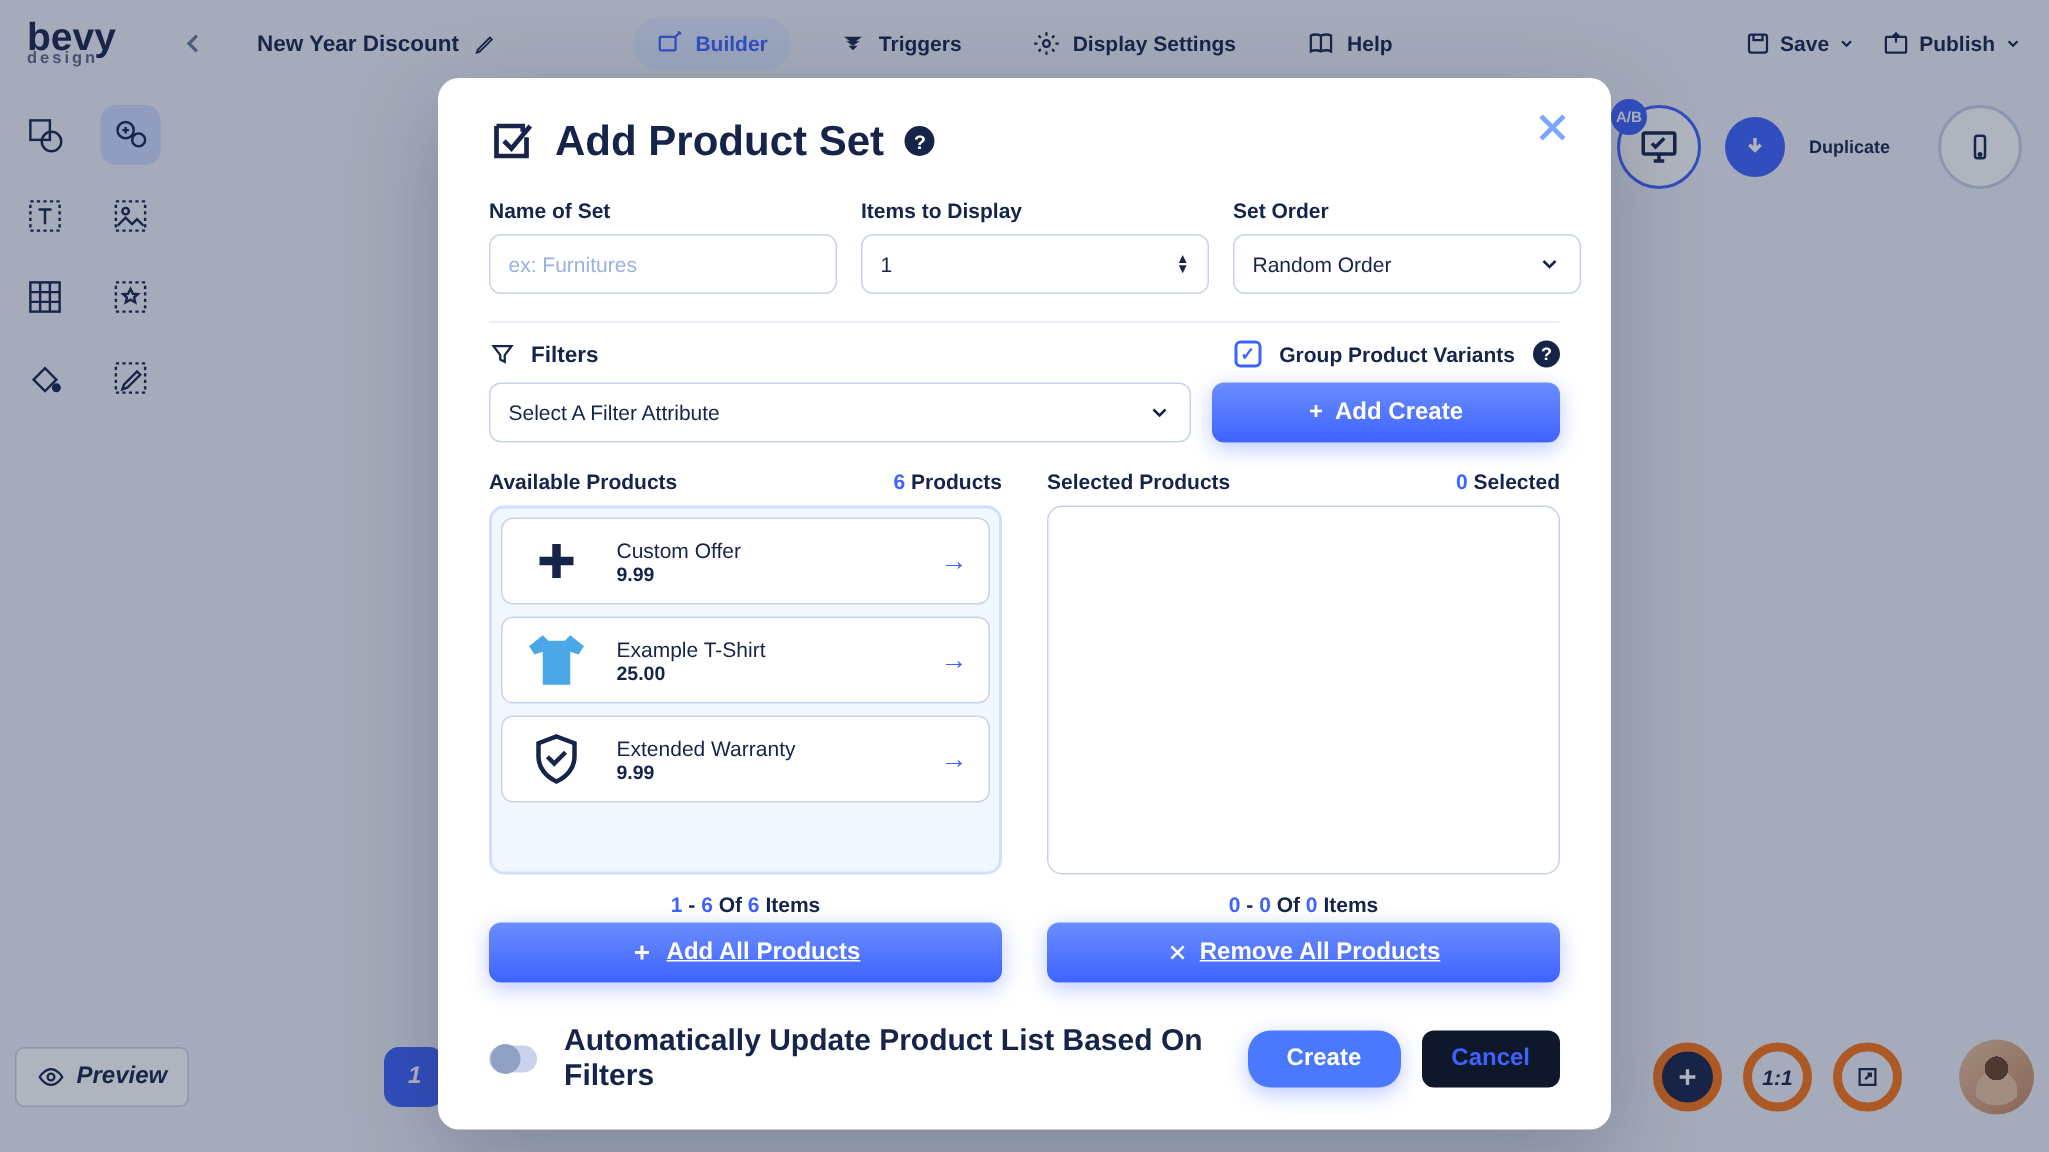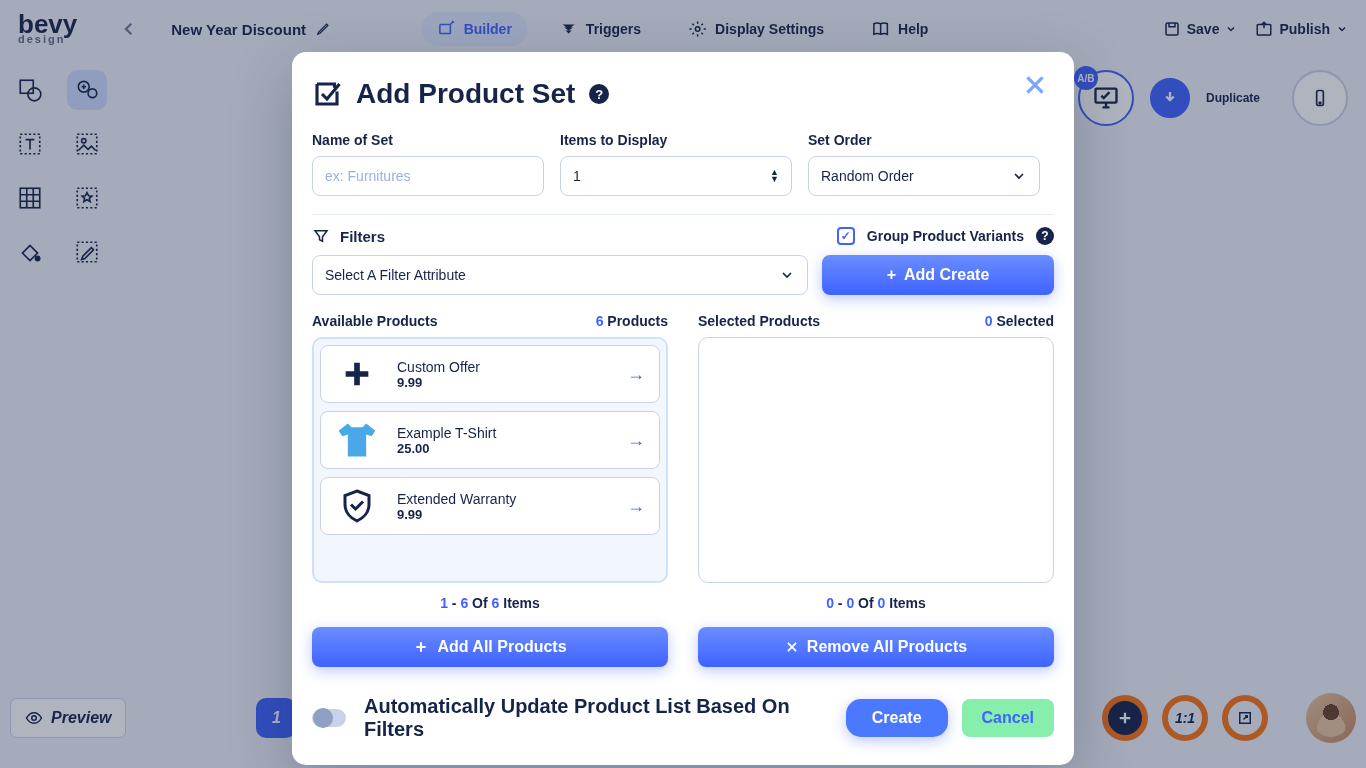--- a/index.html
+++ b/index.html
@@ -6,21 +6,21 @@
 body { width: 1366px; height: 768px; overflow: hidden; background: #eef2f9; position: relative; }
 
 
 .dim { position:absolute; inset:0; background:rgba(30,40,70,0.35); z-index:40; }
 
 
 .header { position:absolute; top:0; left:0; right:0; height:58px; background:#eef2f9; display:flex; align-items:center; padding:0 18px; gap:10px; }
 .logo { font-weight:800; font-size:26px; color:#16244a; line-height:0.8; }
 .logo small { display:block; font-size:11px; font-weight:600; letter-spacing:2px; color:#5a6a8a; }
 .back-chevron { width:24px; height:24px; margin:0 20px 0 30px; display:flex; align-items:center; justify-content:center; color:#6a7a9a; }
-.campaign-name { font-weight:700; color:#16244a; font-size:15px; display:flex; align-items:flex-start; gap:10px; }
+.campaign-name { font-weight:700; color:#16244a; font-size:15px; display:flex; align-items:center; gap:10px; }
 .top-tabs { margin-left:auto; margin-right:auto; display:flex; gap:16px; position:absolute; left:50%; transform:translateX(-50%); }
 .top-tab { display:flex; align-items:center; gap:8px; font-weight:700; color:#16244a; font-size:14px; padding:8px 16px; border-radius:20px; }
 .top-tab.active { background:#dfe8ff; color:#3e63ff; }
 .top-tab svg { width:18px; height:18px; }
 .header-right { margin-left:auto; display:flex; gap:18px; align-items:center; }
 .header-btn { display:flex; align-items:center; gap:6px; font-weight:700; color:#16244a; font-size:14px; }
 
 
 .left-rail { position:absolute; top:70px; left:10px; width:100px; display:grid; grid-template-columns:1fr 1fr; gap:14px; }
 .rail-item { width:40px; height:40px; display:flex; align-items:center; justify-content:center; color:#16244a; border-radius:6px; }
@@ -39,21 +39,21 @@
 .page-pill { width:40px; height:40px; border-radius:10px; background:#3e63ff; color:#fff; font-weight:800; display:flex; align-items:center; justify-content:center; margin-left:130px; border:2px solid #3e63ff; }
 .page-add { width:40px; height:40px; border-radius:10px; border:2px solid #3e63ff; color:#3e63ff; display:flex; align-items:center; justify-content:center; margin-left:14px; font-size:22px; font-weight:900; }
 .q-box { width:24px; height:24px; border:1px solid #8a98ba; border-radius:4px; display:flex; align-items:center; justify-content:center; color:#8a98ba; font-weight:700; margin-left:60px; font-size:13px; align-self:flex-end; margin-bottom:2px; }
 .bottom-tools { margin-left:auto; display:flex; gap:14px; align-items:center; }
 .tool-circle { width:46px; height:46px; border-radius:50%; border:6px solid #f97316; display:flex; align-items:center; justify-content:center; color:#16244a; }
 .tool-circle.filled { background:#16244a; color:#fff; }
 .avatar { width:50px; height:50px; border-radius:50%; background:linear-gradient(135deg,#e8c4a0,#c48860); margin-left:24px; position:relative; overflow:hidden; }
 .avatar::after{ content:''; position:absolute; inset:6px; border-radius:50%; background:radial-gradient(circle at 50% 35%, #6b4028 0 8px, transparent 8px), radial-gradient(circle at 50% 75%, #e8c4a0 0 14px, transparent 14px); }
 
 
-.modal { position:absolute; z-index:50; top:52px; left:50%; transform:translateX(-50%); width:782px; background:#fff; border-radius:14px; padding:26px 20px 24px; box-shadow:0 20px 60px rgba(20,30,60,0.25); }
+.modal { position:absolute; z-index:50; top:52px; left:50%; transform:translateX(-50%); width:782px; background:#fff; border-radius:14px; padding:26px 34px 24px; box-shadow:0 20px 60px rgba(20,30,60,0.25); }
 .modal-title { display:flex; align-items:center; gap:14px; font-size:28px; font-weight:800; color:#16244a; }
 .modal-title .help { width:20px; height:20px; border-radius:50%; background:#16244a; color:#fff; font-size:13px; display:flex; align-items:center; justify-content:center; font-weight:700; }
 .close-x { position:absolute; top:20px; right:26px; color:#7da6ff; font-size:30px; cursor:pointer; }
 
 .form-row { display:flex; gap:16px; margin-top:22px; }
 .form-col { flex:1; display:flex; flex-direction:column; gap:8px; }
 .form-col.small { flex:0 0 232px; }
 .flabel { font-weight:700; color:#16244a; font-size:14px; }
 .finput, .fselect { height:40px; border:1px solid #c8d2ea; border-radius:8px; padding:0 12px; font-size:14px; color:#16244a; display:flex; align-items:center; justify-content:space-between; background:#fff; }
 .finput input { border:none; outline:none; width:100%; font-size:14px; color:#16244a; }
@@ -83,29 +83,29 @@
 .prod-card { background:#fff; border:1px solid #c8d2ea; border-radius:8px; height:58px; display:flex; align-items:center; padding:0 14px; gap:18px; margin-bottom:8px; }
 .prod-thumb { width:44px; height:44px; display:flex; align-items:center; justify-content:center; }
 .prod-info { flex:1; }
 .prod-name { font-size:14px; color:#16244a; }
 .prod-price { font-weight:800; font-size:13px; color:#16244a; }
 .prod-arrow { color:#3e63ff; font-size:18px; }
 
 .pager { text-align:center; font-weight:700; color:#16244a; margin-top:12px; font-size:14px; }
 .pager .n { color:#3e63ff; }
 
-.bulk-btn { margin-top:16px; }
+.bulk-btn { margin-top:4px;text-decoration:underline; }
 
 .modal-footer { display:flex; align-items:center; margin-top:28px; gap:18px; }
 .toggle { width:36px; height:18px; border-radius:10px; background:#c8d2ea; position:relative; }
 .toggle::after { content:''; position:absolute; left:1px; top:-1px; width:20px; height:20px; border-radius:50%; background:#8fa0c2; }
 .auto-label { font-weight:700; color:#16244a; font-size:20px; }
 .footer-btns { margin-left:auto; display:flex; gap:14px; }
 .btn-create { padding:10px 26px; border-radius:15px; background:#4a78ff; color:#fff; font-weight:700; box-shadow:0 4px 14px rgba(62,99,255,0.35); }
-.btn-cancel { padding:10px 20px; border-radius:8px; background:#86efac; color:#3e63ff; font-weight:700; }
+.btn-cancel { padding:10px 20px; border-radius:8px; background:#0f172a; color:#3e63ff; font-weight:700; }
 
 svg { display:block; }
 </style>
 </head>
 <body>
 
 <div class="header">
   <div class="logo">
     <span>bevy</span>
     <small>design</small>

